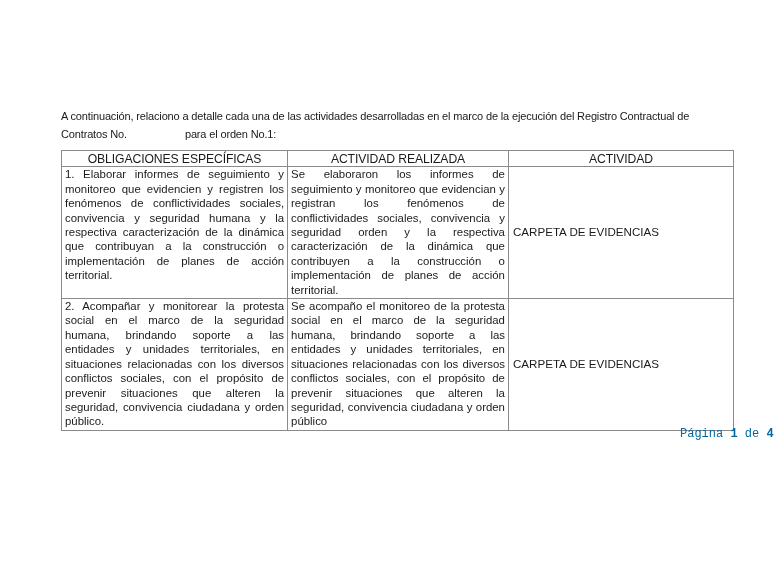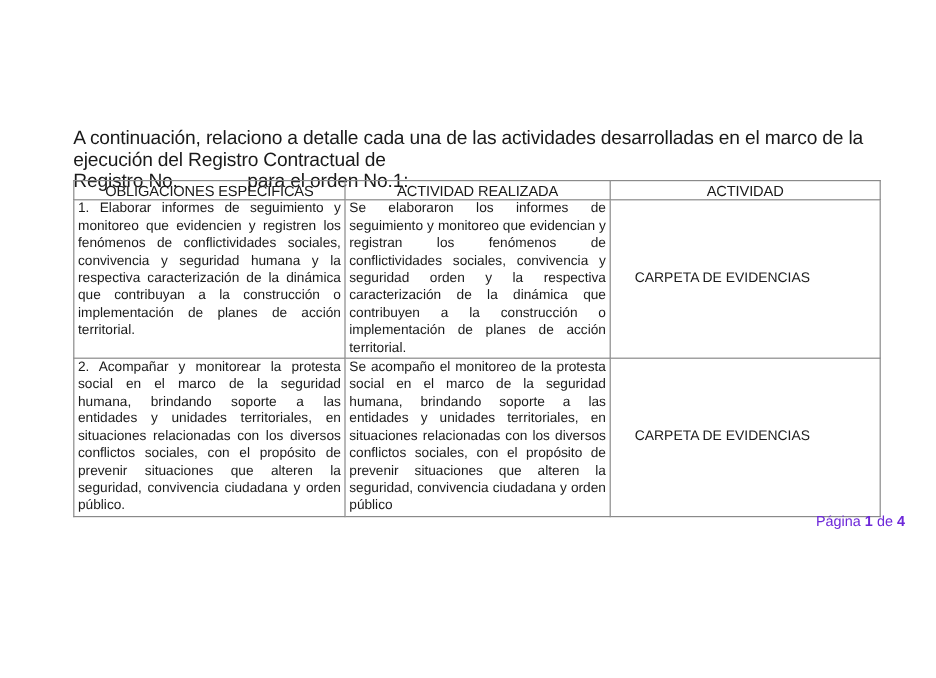--- a/index.html
+++ b/index.html
@@ -2,52 +2,52 @@
 <html><head>
 <meta charset="utf-8">
 <style>
   html, body { margin: 0; padding: 0; }
   body {
     width: 780px; height: 565px; background: #ffffff; position: relative; overflow: hidden;
     font-family: "Liberation Sans", sans-serif; color: #1a1a1a;
   }
   .intro {
     position: absolute; left: 61px; top: 107px; width: 680px;
-    font-size: 16px; line-height: 18px; letter-spacing: -0.15px;
+    font-size: 11px; line-height: 18px; letter-spacing: -0.15px;
   }
   .intro .gap { display: inline-block; width: 58px; }
   table.obl {
     position: absolute; left: 61px; top: 150px; width: 673px;
     border-collapse: collapse; table-layout: fixed;
     font-size: 11.4px; line-height: 14.4px;
   }
   table.obl th, table.obl td {
     border: 1.3px solid #8a8a8a; vertical-align: top;
   }
   table.obl th {
     font-weight: normal; font-size: 12.2px; text-align: center; height: 14px; padding: 1px 3px 0 3px;
     letter-spacing: -0.1px;
   }
   table.obl td { padding: 0px 3px 1px 3px; text-align: justify; text-align-last: left; height: 113px; }
-  table.obl td.evid { vertical-align: middle; text-align: left; padding-left: 20px; font-size: 11.6px; }
+  table.obl td.evid { vertical-align: middle; text-align: left; padding-left: 4px; font-size: 11.6px; }
   .c1 { width: 219px; }
   .c2 { width: 214px; }
   .c3 { width: 218px; }
   .pager {
     position: absolute; left: 680px; top: 427px;
-    font-family: Liberation Sans, sans-serif; font-size: 12px; color: #6d28d9;
+    font-family: Liberation Mono, monospace; font-size: 12px; color: #0369a1;
   }
   .pager b { font-weight: bold; }
 </style>
 </head>
 <body>
 
 <div class="intro">
   <span>A continuación, relaciono a detalle cada una de las actividades desarrolladas en el marco de la ejecución del Registro Contractual de</span><br>
-  <span>Registro No.</span><span class="gap"></span><span>para el orden No.1:</span>
+  <span>Contratos No.</span><span class="gap"></span><span>para el orden No.1:</span>
 </div>
 
 <table class="obl">
   <colgroup>
       <col class="c1">
       <col class="c2">
       <col class="c3">
     </colgroup>
   <thead>
     <tr>

